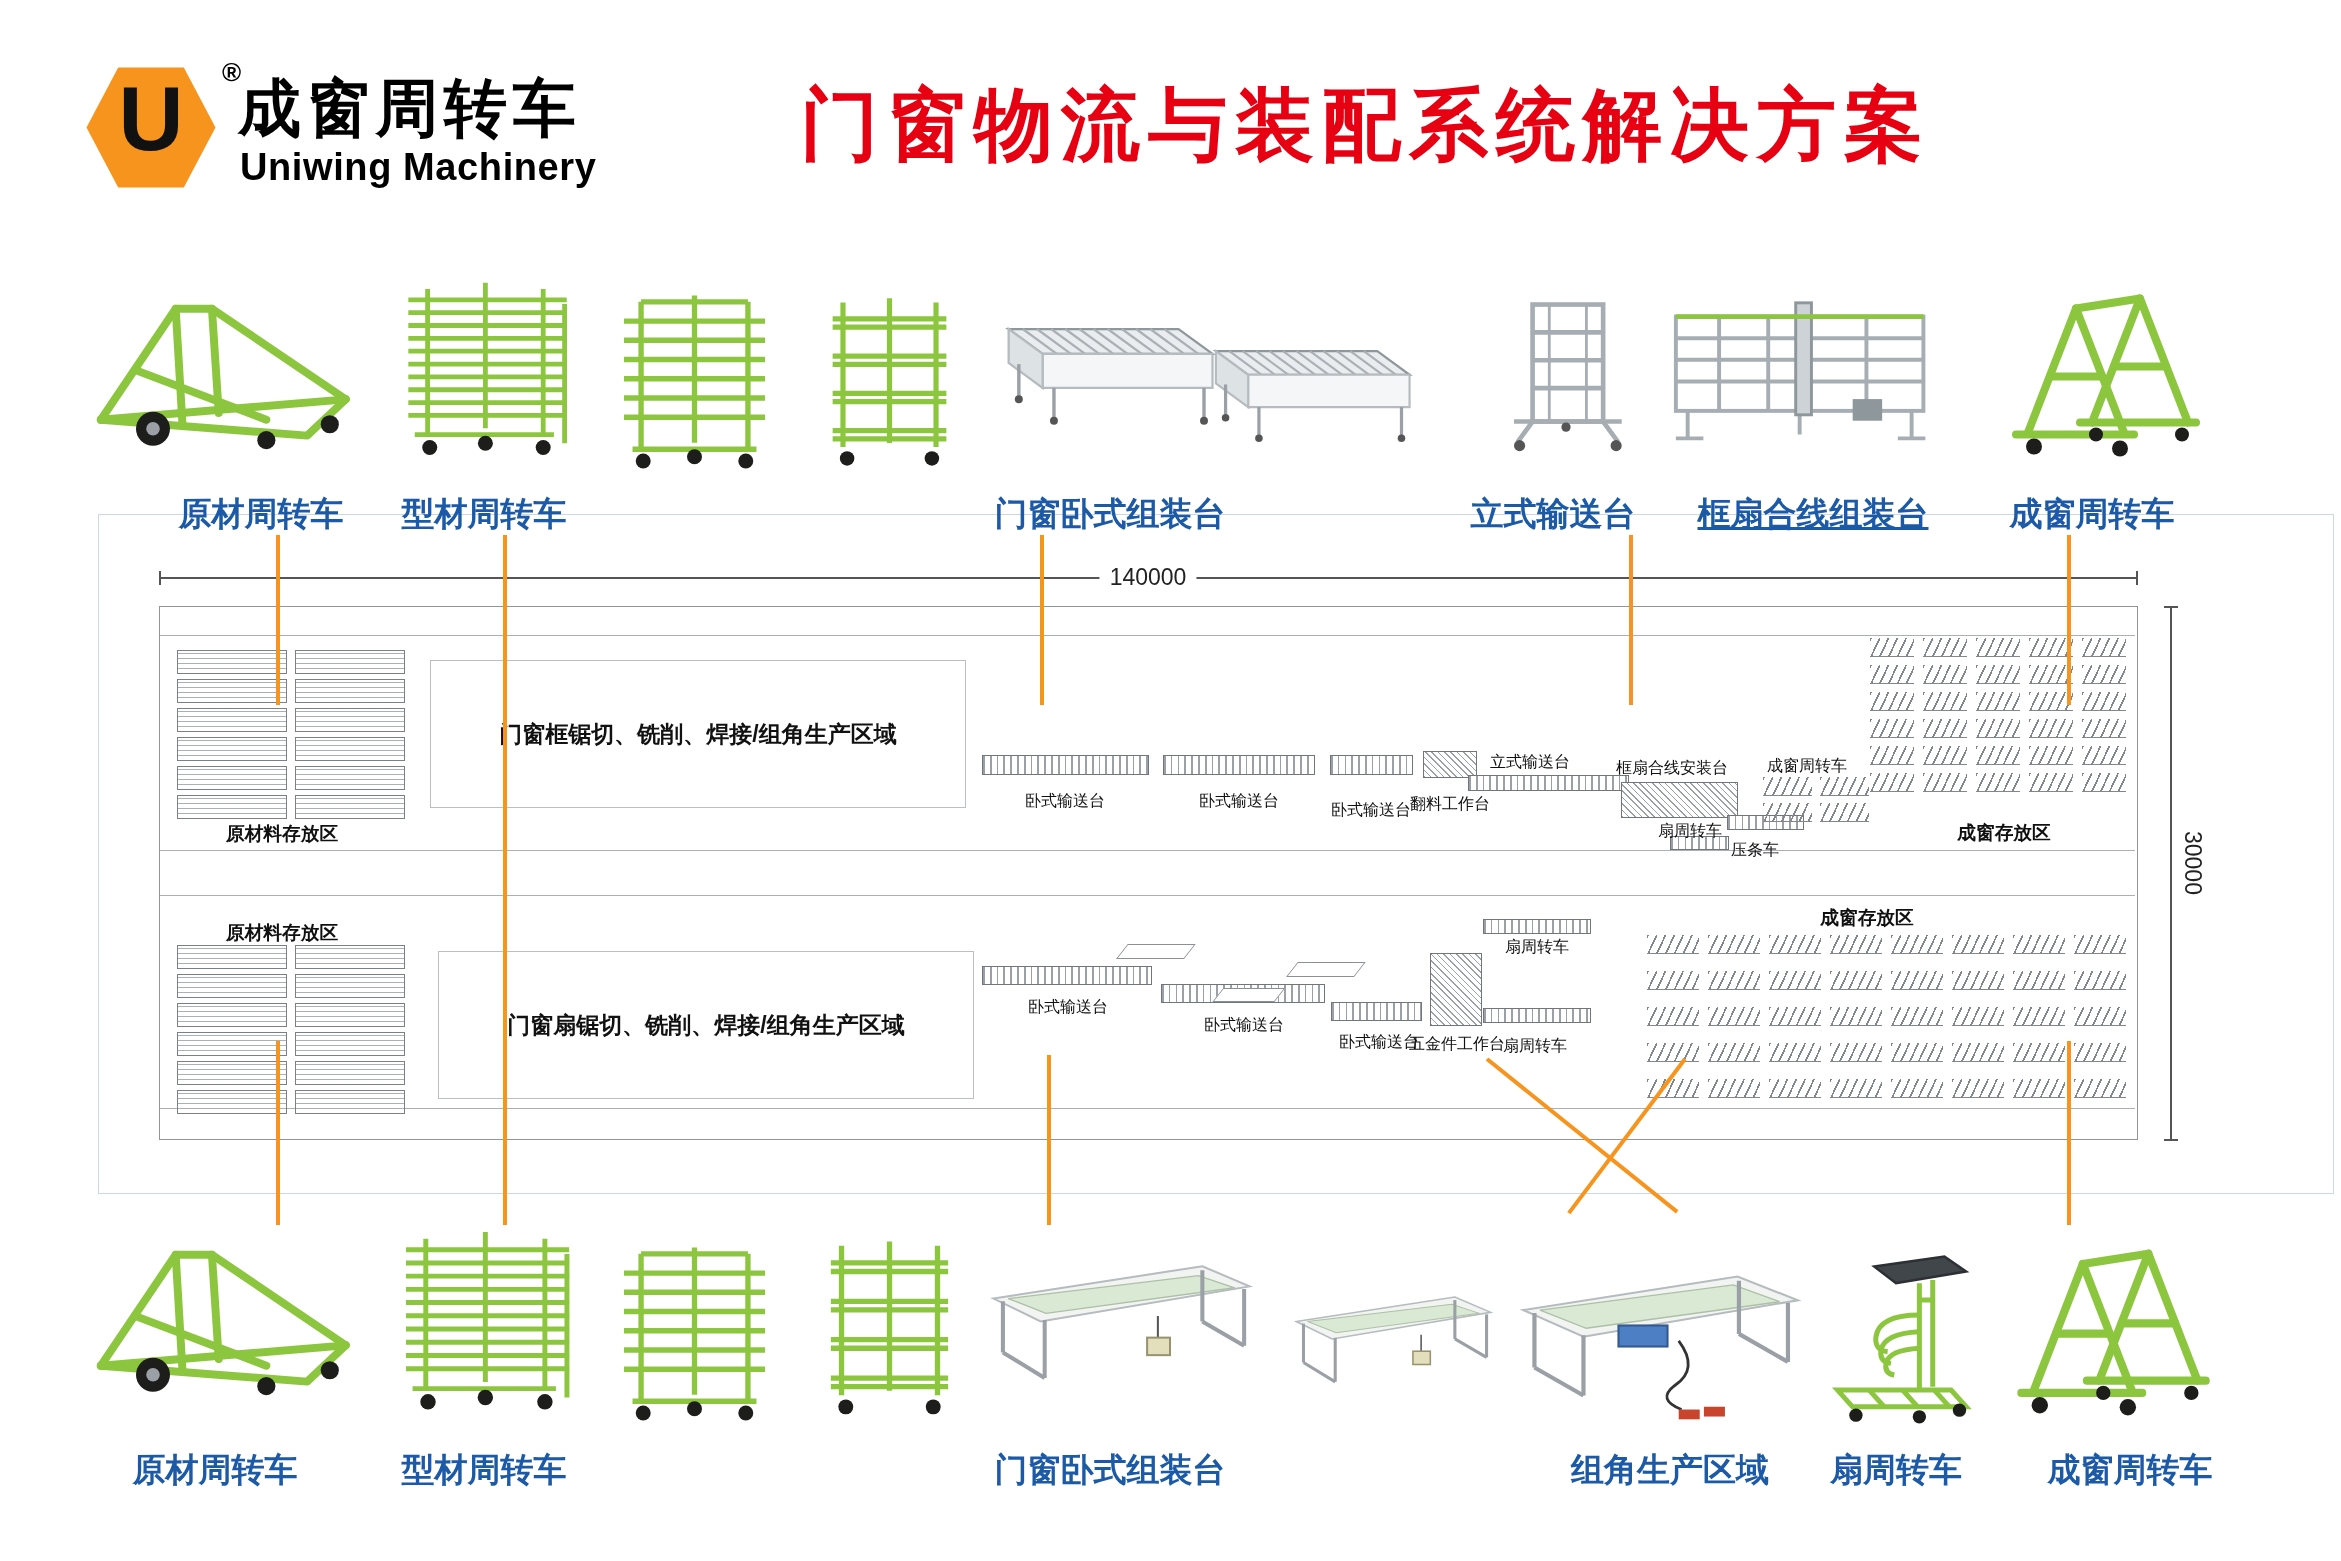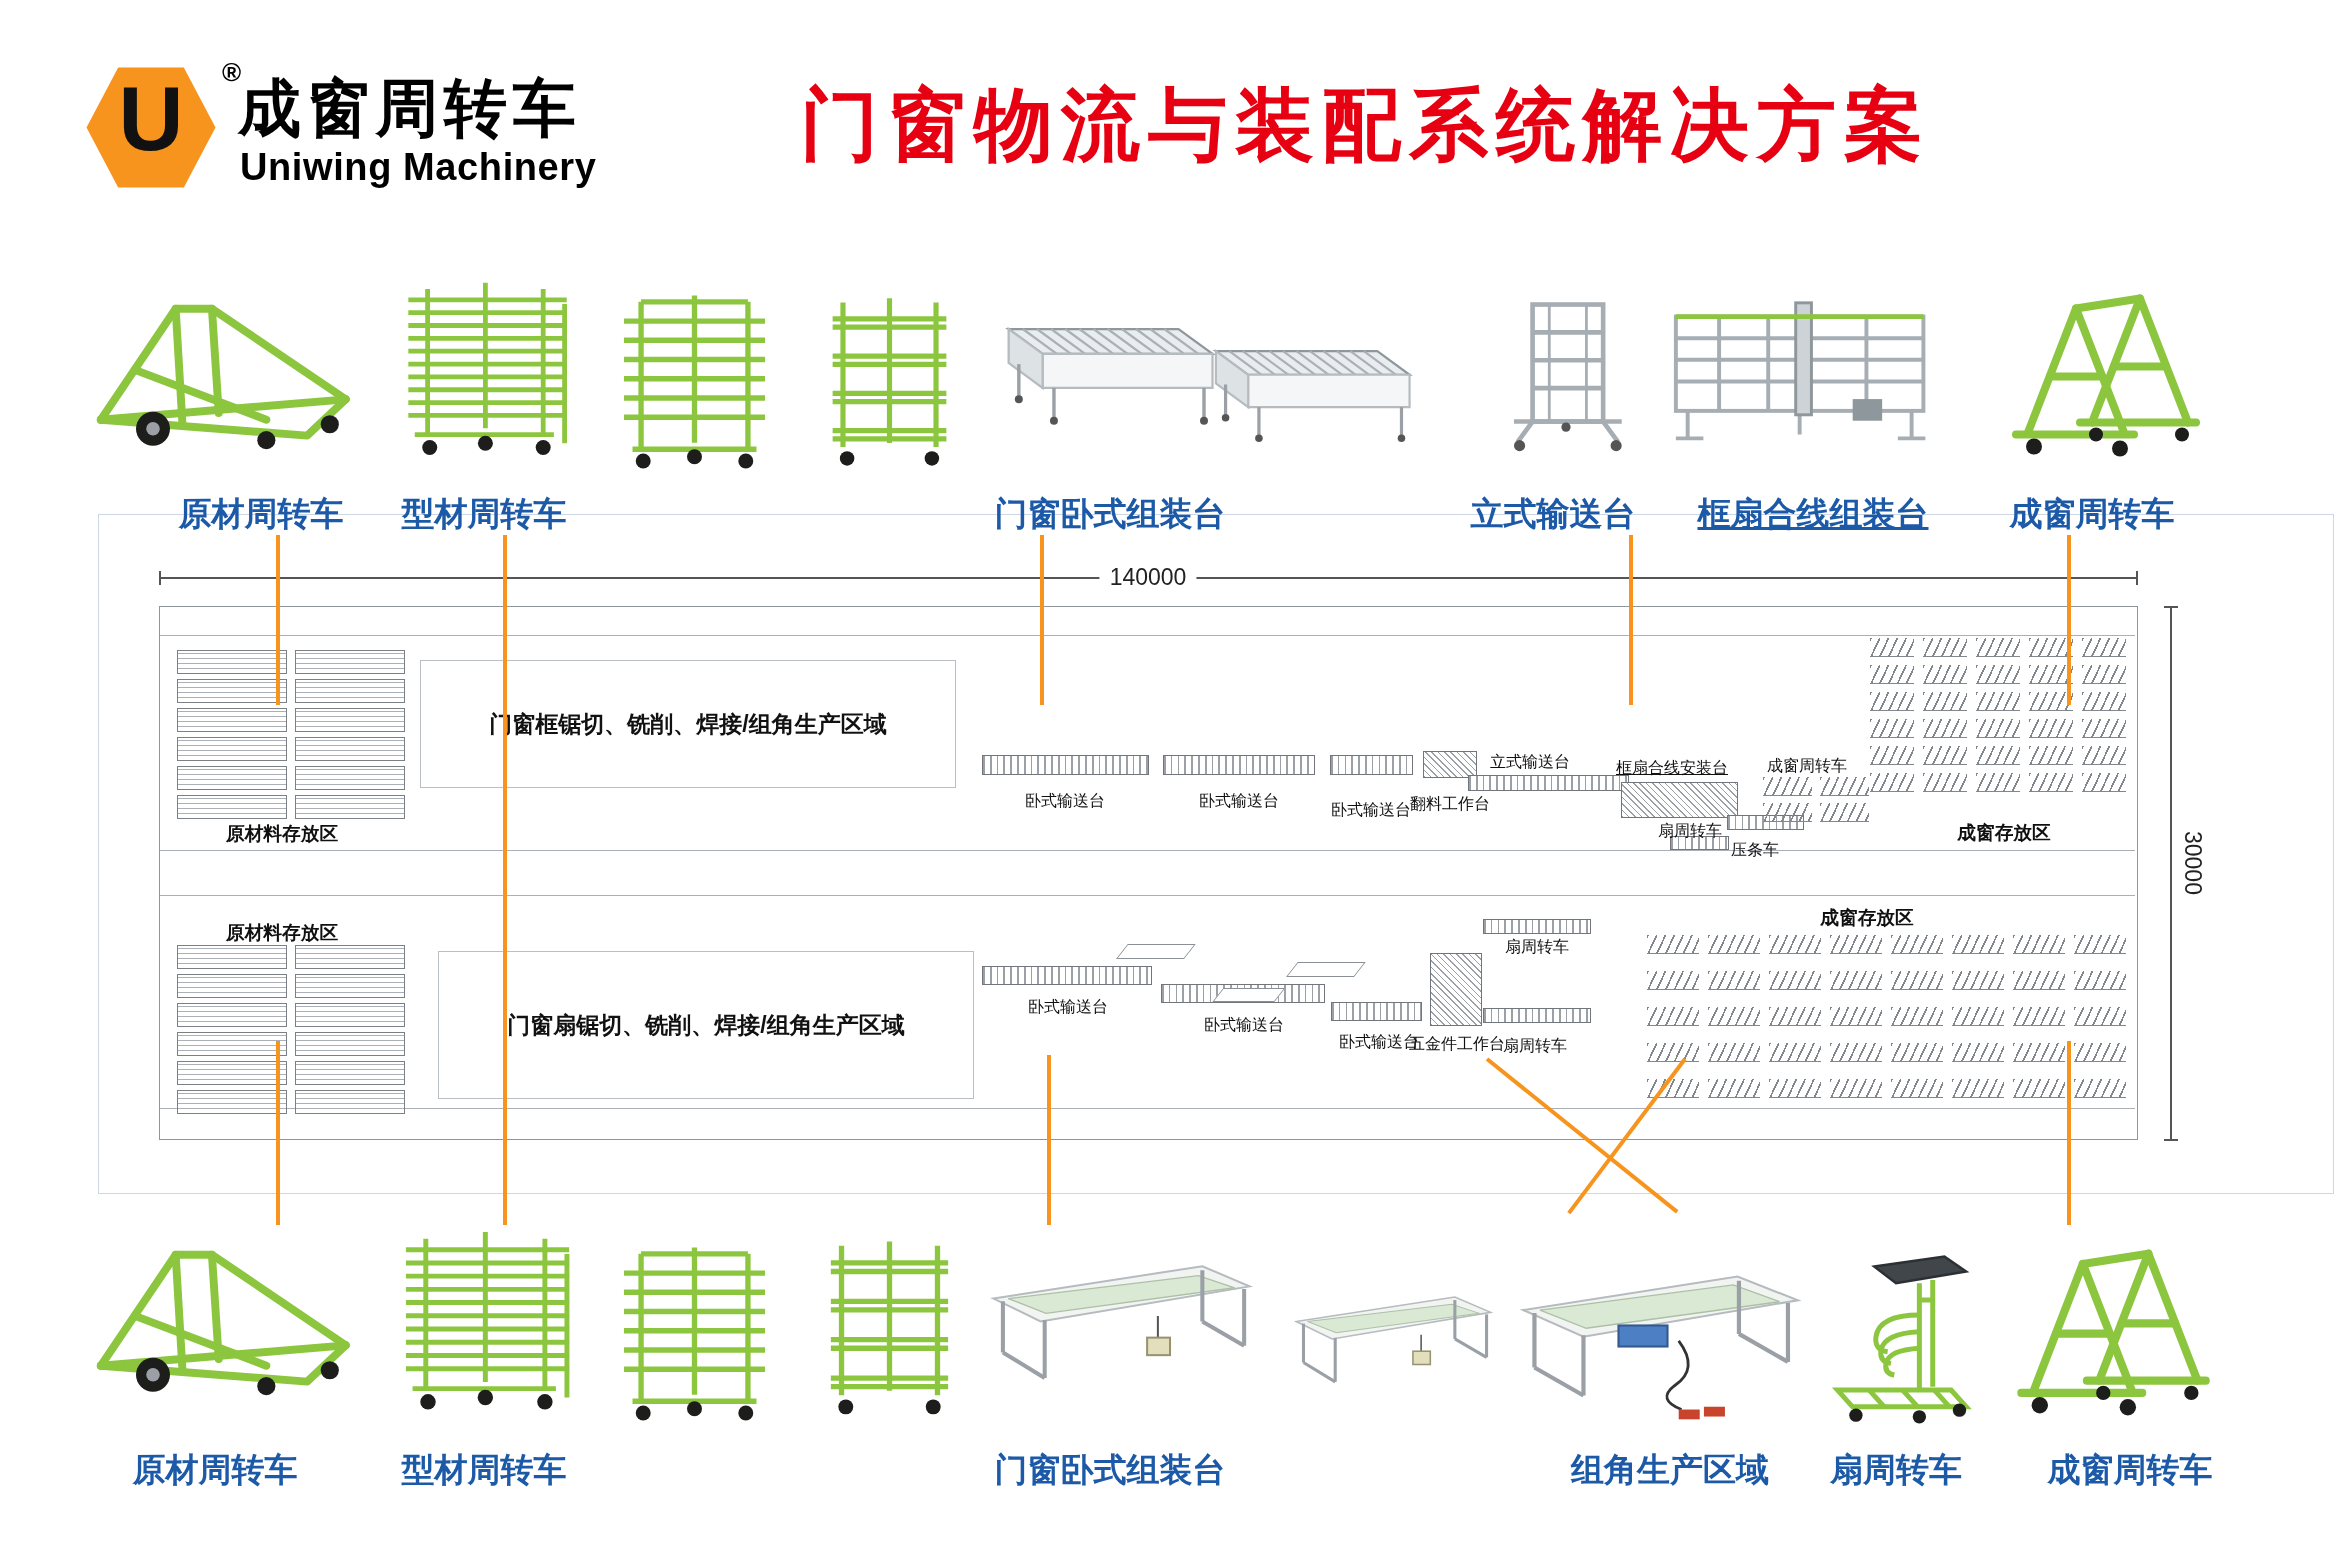--- a/index.html
+++ b/index.html
@@ -300,35 +300,35 @@
 <div class="rack-col" style="left:295px; top:650px; width:110px;">
   <div class="rack-cell"></div>
 <div class="rack-cell"></div>
     <div class="rack-cell"></div>
     <div class="rack-cell"></div>
     <div class="rack-cell"></div>
     <div class="rack-cell"></div>
   </div>
 <div class="plan-label area-label" style="left:282px; top:821px;">原材料存放区</div>
 
-<div class="planbox" style="left:420px; top:660px; width:536px; height:128px;">
+<div class="planbox" style="left:430px; top:660px; width:536px; height:148px;">
   <span class="prod-text">门窗框锯切、铣削、焊接/组角生产区域</span>
 </div>
 
 <div class="strip" style="left:982px; top:755px; width:167px; height:20.4px;"></div>
 <div class="strip" style="left:1163px; top:755px; width:152px; height:20.4px;"></div>
 <div class="strip" style="left:1330px; top:755px; width:83px; height:20.4px;"></div>
 <div class="plan-label" style="left:1065px; top:791px;">卧式输送台</div>
 <div class="plan-label" style="left:1239px; top:791px;">卧式输送台</div>
 <div class="plan-label" style="left:1371px; top:800px;">卧式输送台</div>
 <div class="hatchbox" style="left:1423px; top:751px; width:54px; height:27px;"></div>
 <div class="plan-label" style="left:1450px; top:794px;">翻料工作台</div>
 <div class="plan-label" style="left:1530px; top:752px;">立式输送台</div>
 <div class="strip" style="left:1468px; top:775px; width:161px; height:16px;"></div>
-<div class="plan-label" style="left:1672px; top:758px;text-decoration:underline;">框扇合线安装台</div>
+<div class="plan-label" style="left:1672px; top:758px;">框扇合线安装台</div>
 <div class="hatchbox" style="left:1621px; top:782px; width:117px; height:36px;"></div>
 <div class="plan-label" style="left:1690px; top:821px;">扇周转车</div>
 <div class="strip" style="left:1727px; top:815px; width:77px; height:14.7px;"></div>
 <div class="strip" style="left:1670px; top:836px; width:59px; height:13.6px;"></div>
 <div class="plan-label" style="left:1755px; top:840px;">压条车</div>
 <div class="plan-label" style="left:1807px; top:756px;">成窗周转车</div>
 <div class="zz-grid" style="left:1763px; top:777px; grid-template-columns:repeat(2,49px); gap:6.8px 8px;">
   <div class="zz"></div>
 <div class="zz"></div>
     <div class="zz"></div>

